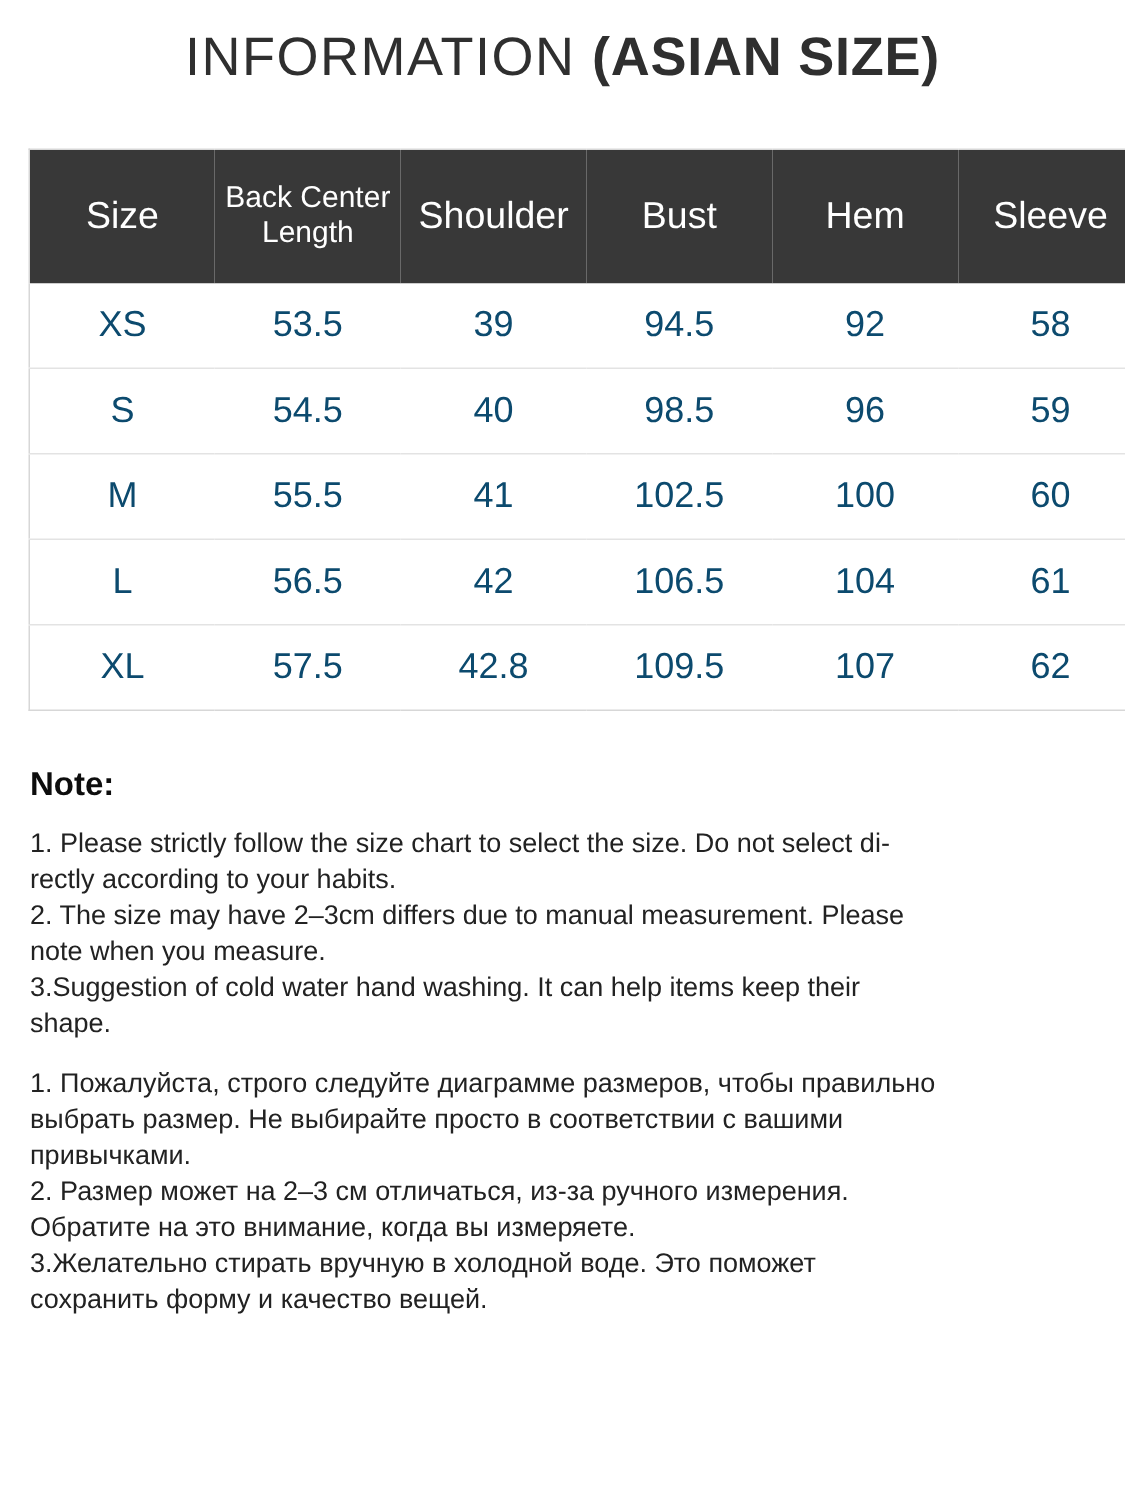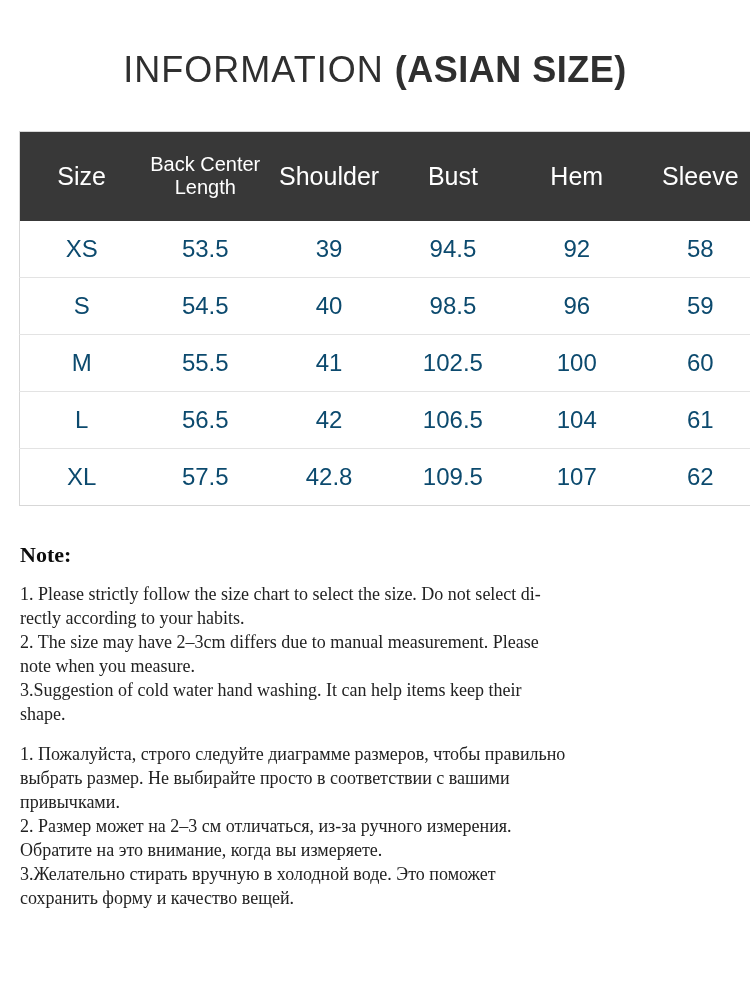--- a/index.html
+++ b/index.html
@@ -4,21 +4,21 @@
 <style>
   * { margin: 0; padding: 0; box-sizing: border-box; }
   html, body { background: #ffffff; }
   body {
     width: 750px;
     height: 1000px;
     font-family: "Liberation Sans", "DejaVu Sans", sans-serif;
     color: #333333;
     overflow: hidden;
   }
-  .page { width: 750px; height: 1000px; padding-top: 48px; }
+  .page { width: 750px; height: 1000px; padding-top: 16px; }
 
   
   .title {
     text-align: center;
     font-size: 36px;
     line-height: 44px;
     letter-spacing: 1px;
     color: #2f2f2f;
     white-space: nowrap;
   }
@@ -52,21 +52,21 @@
     vertical-align: middle;
     font-size: 24px;
     font-weight: 400;
     color: #0c4a6e;
     border-bottom: 1px solid #e3e3e3;
     background: #ffffff;
   }
   table.size-chart tbody tr:last-child td { border-bottom: none; }
 
   
-  .text-col { padding: 0 20px; font-family: Liberation Serif, serif; }
+  .text-col { padding: 0 20px; }
   .notes-heading {
     margin-top: 36px;
     font-size: 22px;
     font-weight: 700;
     color: #0d0d0d;
   }
   .notes-body {
     margin-top: 14px;
     font-size: 18px;
     line-height: 24px;

